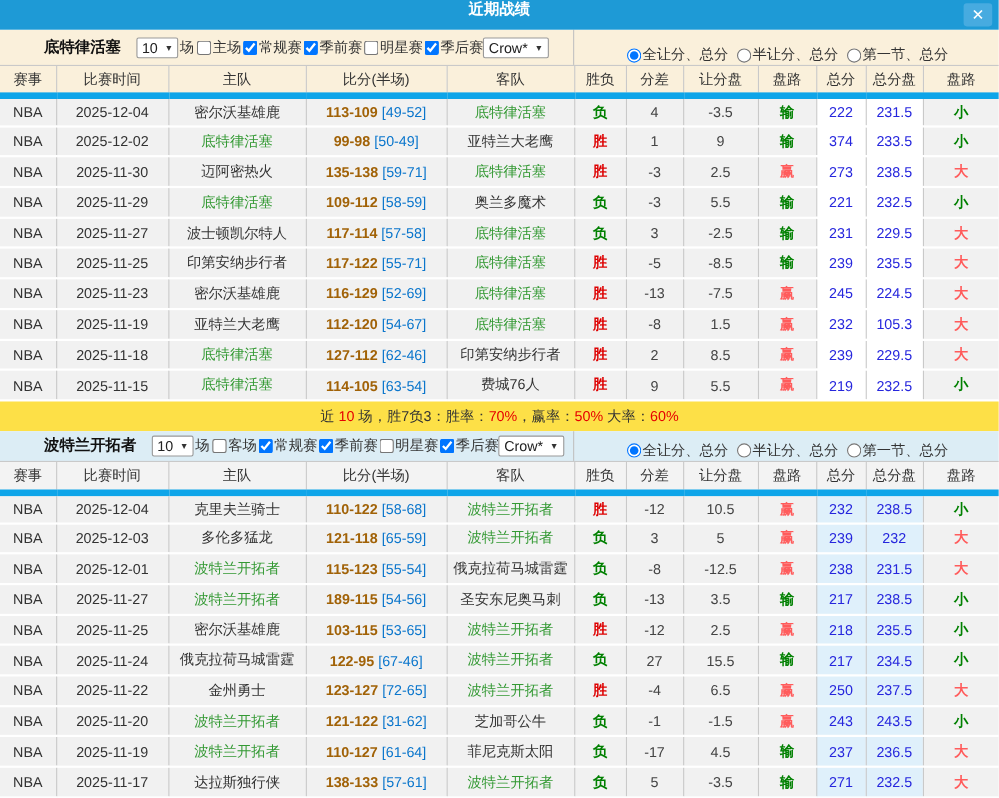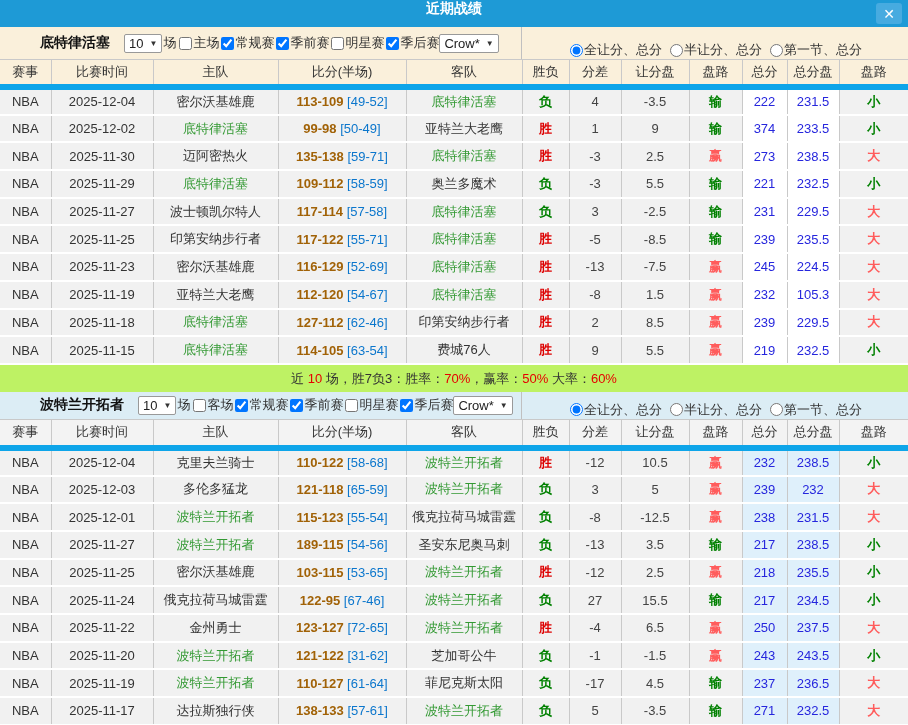--- a/index.html
+++ b/index.html
@@ -48,21 +48,21 @@
   .section-0 td.c-total, .section-0 td.c-totalline { background:#FFFFFF;margin-top:36px; }
   .section-1 td.c-total, .section-1 td.c-totalline { background:#DFF0FB; }
   .team-green { color:#339933; }
   .t-red { color:#DD0000; font-weight:bold; }
   .t-green { color:#008000; font-weight:bold; }
   .t-lightred { color:#FF5C5C; font-weight:bold; }
   .t-blue { color:#2626DD; }
   .c-score b { color:#a16207; }
   .half { color:#0B76CC; }
   .c-diff, .c-handicap { color:#444; }
-  .summary { height:27px; line-height:27px; text-align:center; background:#bef264; color:#333; }
+  .summary { height:27px; line-height:27px; text-align:center; background:#fde047; color:#333; }
   .t-summary-red { color:#E60000; }
 </style>
 </head>
 <body>
 
 <div>
   <div class="titlebar">
     <span class="title">近期战绩</span>
     <span class="close">✕</span>
   </div>

